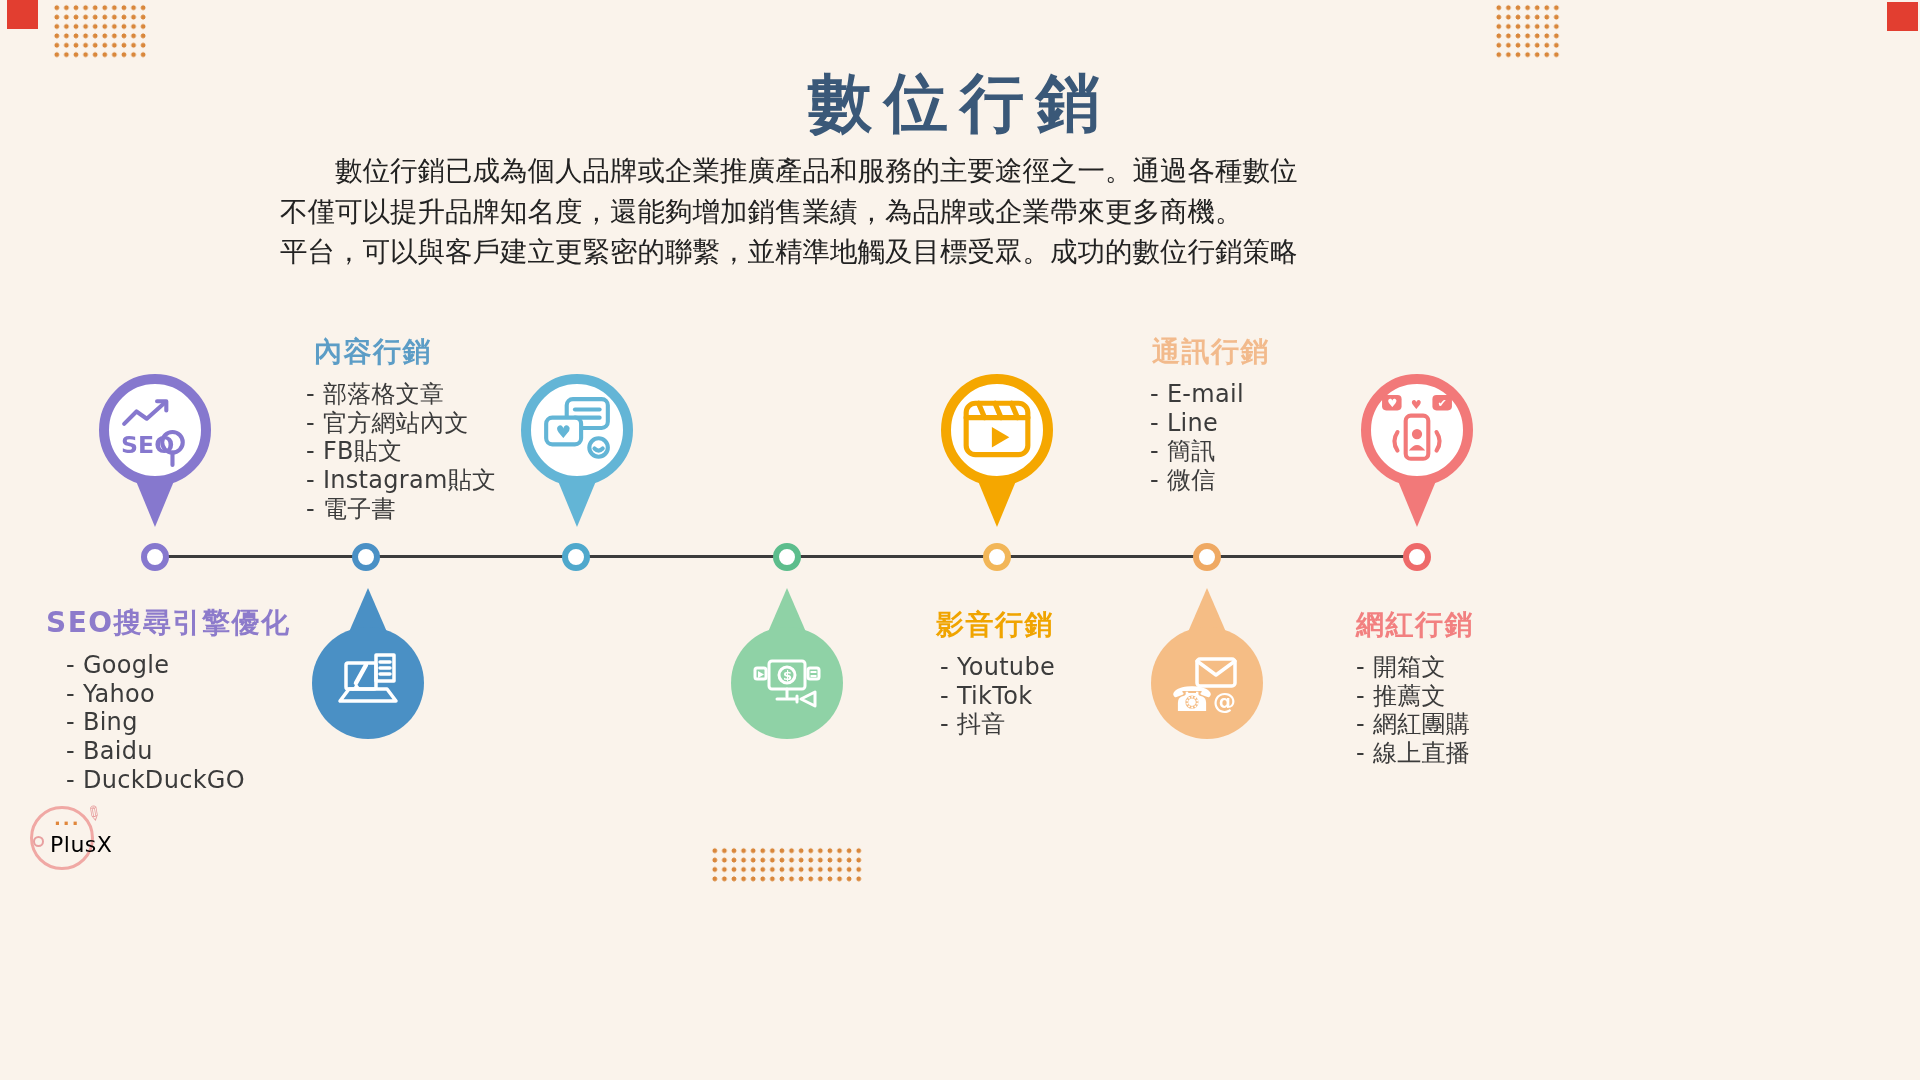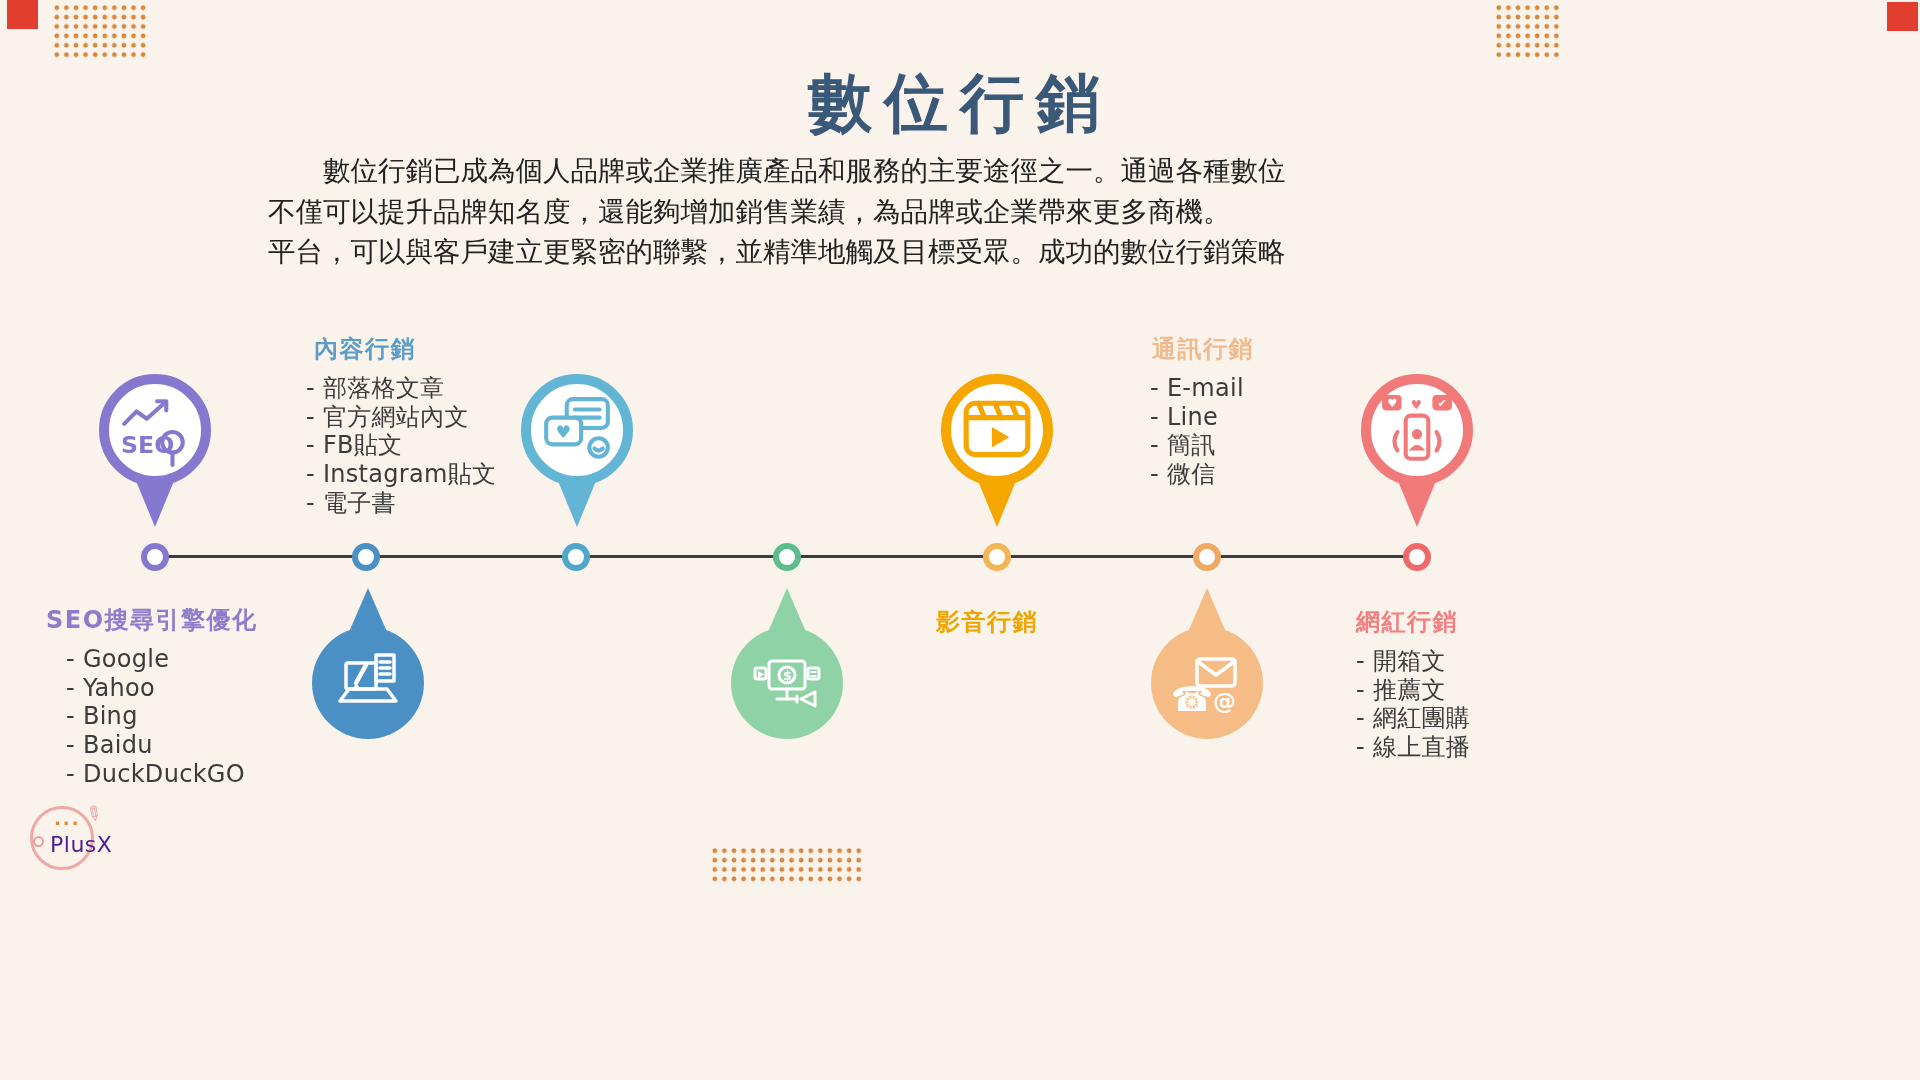--- a/index.html
+++ b/index.html
@@ -4,21 +4,21 @@
 <style>
   *{box-sizing:border-box}
   html,body{margin:0;padding:0;background:#FAF3EB}
   body{width:1920px;height:1080px;font-family:"DejaVu Sans","Liberation Sans",sans-serif}
   .slide{position:relative;width:1920px;height:1080px;background:#FAF3EB;overflow:hidden}
 
   
   .title{position:absolute;left:0;top:60px;width:100%;margin:0;text-align:center;
          font-size:64px;font-weight:bold;color:#3A5878;letter-spacing:12px;
          font-family:"DejaVu Serif","Liberation Serif",serif}
-  .intro{position:absolute;left:268px;top:150px;width:1040px;font-size:27.5px;line-height:40.5px;
+  .intro{position:absolute;left:280px;top:150px;width:1040px;font-size:27.5px;line-height:40.5px;
          color:#222;font-family:"DejaVu Serif","Liberation Serif",serif}
   .intro-line.indent{text-indent:55px}
 
   
   .tl-line{position:absolute;left:155px;top:555px;width:1263px;height:3px;background:#3C3C3C;z-index:1}
   .node{position:absolute;width:28px;height:28px;border-radius:50%;background:#fff;
         border:6px solid #999;z-index:3}
   .n1{left:141px;top:543px;border-color:#8678CE}
   .n2{left:352px;top:543px;border-color:#4A90C5}
   .n3{left:562px;top:543px;border-color:#4FA8CC}
@@ -43,21 +43,21 @@
   .tear .tail{width:0;height:0;border-left:19px solid transparent;border-right:19px solid transparent;
               border-bottom:44px solid var(--c);margin-bottom:-5px}
   .tear .circle{width:112px;height:112px;border-radius:50%;background:var(--c);
                 display:flex;align-items:center;justify-content:center}
   .t2{left:310px;top:588px;--c:#4A90C5}
   .t4{left:729px;top:588px;--c:#8FD2A6}
   .t6{left:1149px;top:588px;--c:#F5BD85}
 
   
   .tb{position:absolute;z-index:2}
-  .cat-heading{font-size:24px;font-weight:bold;color:var(--hc);letter-spacing:1.5px;margin-bottom:9px}
+  .cat-heading{font-size:28px;font-weight:bold;color:var(--hc);letter-spacing:1.5px;margin-bottom:9px}
   .cat-item{font-size:24px;line-height:28.7px;color:#3B3B3B;letter-spacing:.3px;white-space:nowrap}
   .b1{left:46px;top:604px;--hc:#8D7BCB}  .b1 .cat-list{padding-left:20px}
   .b2{left:306px;top:333px;--hc:#5C9DC6} .b2 .cat-heading{padding-left:8px}
   .b3{left:488px;top:604px;--hc:#8FC8DF} .b3 .cat-list{padding-left:22px}
   .b4{left:726px;top:333px;--hc:#7FCB98} .b4 .cat-heading{padding-left:6px}
   .b5{left:936px;top:606px;--hc:#F0A400} .b5 .cat-list{padding-left:4px}
   .b6{left:1150px;top:333px;--hc:#F2BA8C}.b6 .cat-heading{padding-left:2px}
   .b7{left:1356px;top:606px;--hc:#F28080}
 
   
@@ -70,21 +70,21 @@
   .corner{position:absolute;background:#E23E30;z-index:1}
   .corner-tl{left:7px;top:0;width:31px;height:29px}
   .corner-tr{left:1887px;top:2px;width:31px;height:29px}
 
   
   .logo{position:absolute;left:26px;top:798px;width:150px;height:84px;z-index:2}
   .logo .ring{position:absolute;left:4px;top:8px;width:64px;height:64px;border:3px solid #F0A8A4;border-radius:50%}
   .logo .dots3{position:absolute;left:28px;top:10px;color:#E0873C;font-size:18px;font-weight:bold;letter-spacing:2px}
   .logo .pencil{position:absolute;left:60px;top:4px;color:#E8A0A0;font-size:19px;transform:rotate(35deg)}
   .logo .mag{position:absolute;left:7px;top:38px;width:11px;height:11px;border:2px solid #E8A0A0;border-radius:50%}
-  .logo .brand{position:absolute;left:24px;top:34px;color:#4c1d95;font-size:22px;letter-spacing:.5px}
+  .logo .brand{position:absolute;left:24px;top:34px;color:#000000;font-size:22px;letter-spacing:.5px}
 </style>
 </head>
 <body>
 
 <div class="slide">
 
   <div class="corner corner-tl"></div>
   <div class="corner corner-tr"></div>
   <div class="dots dots-tl"></div>
   <div class="dots dots-tr"></div>
@@ -247,20 +247,25 @@
         <div class="cat-item">- FB貼文</div>
         <div class="cat-item">- Instagram貼文</div>
         <div class="cat-item">- 電子書</div>
       </div>
   </div>
 
 
 
   <div class="tb b5">
     <div class="cat-heading">影音行銷</div>
+    <div class="cat-list">
+        <div class="cat-item">- Youtube</div>
+        <div class="cat-item">- TikTok</div>
+        <div class="cat-item">- 抖音</div>
+      </div>
   </div>
 
   <div class="tb b6">
     <div class="cat-heading">通訊行銷</div>
     <div class="cat-list">
         <div class="cat-item">- E-mail</div>
         <div class="cat-item">- Line</div>
         <div class="cat-item">- 簡訊</div>
         <div class="cat-item">- 微信</div>
       </div>

